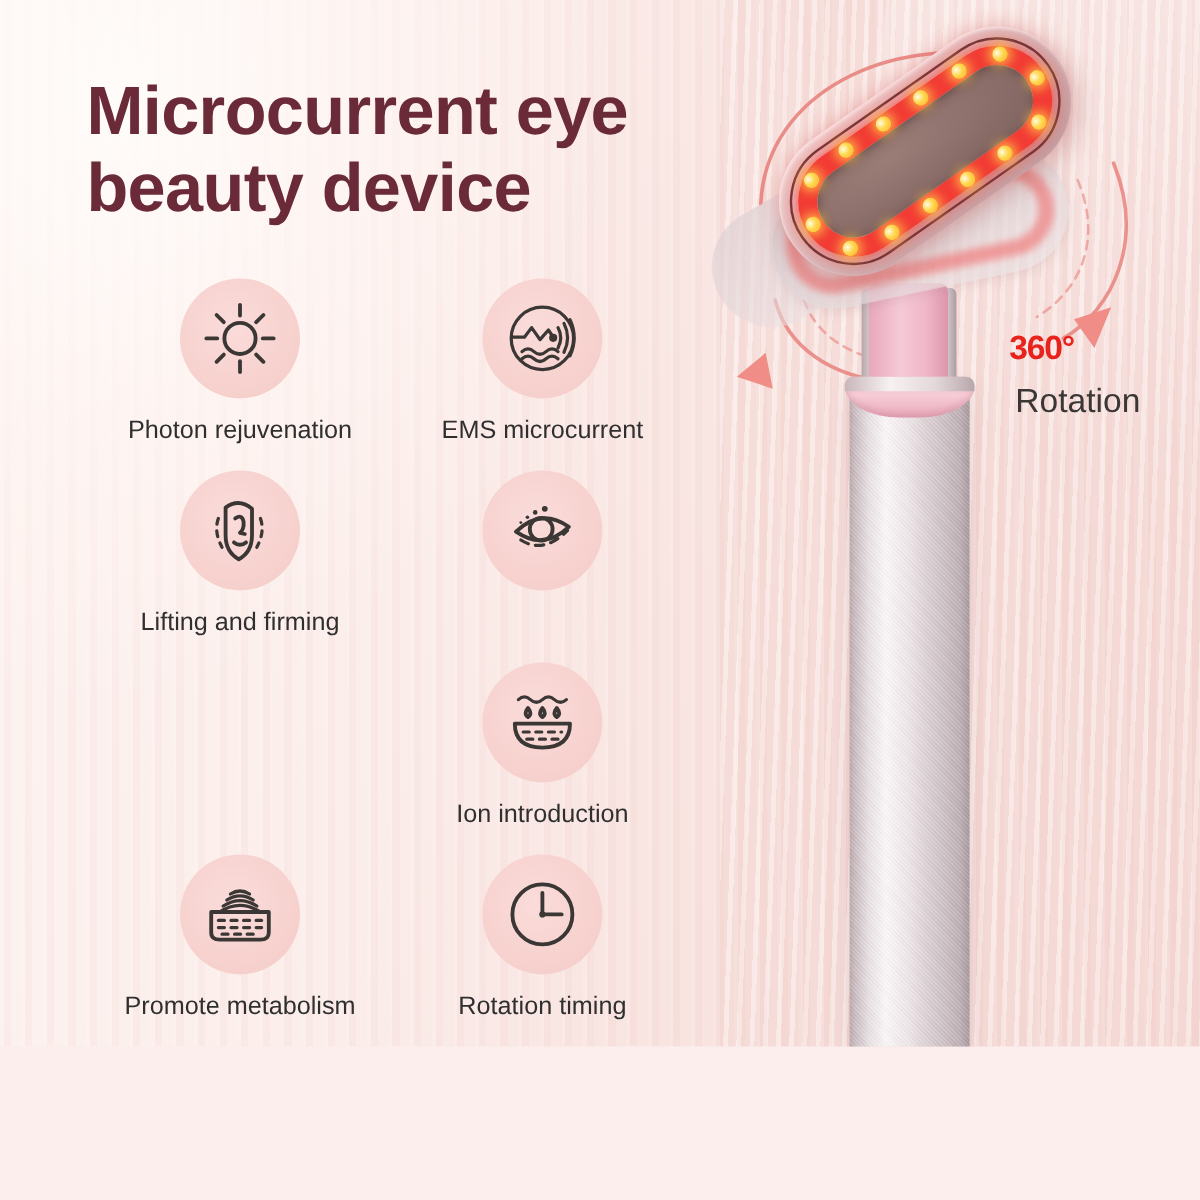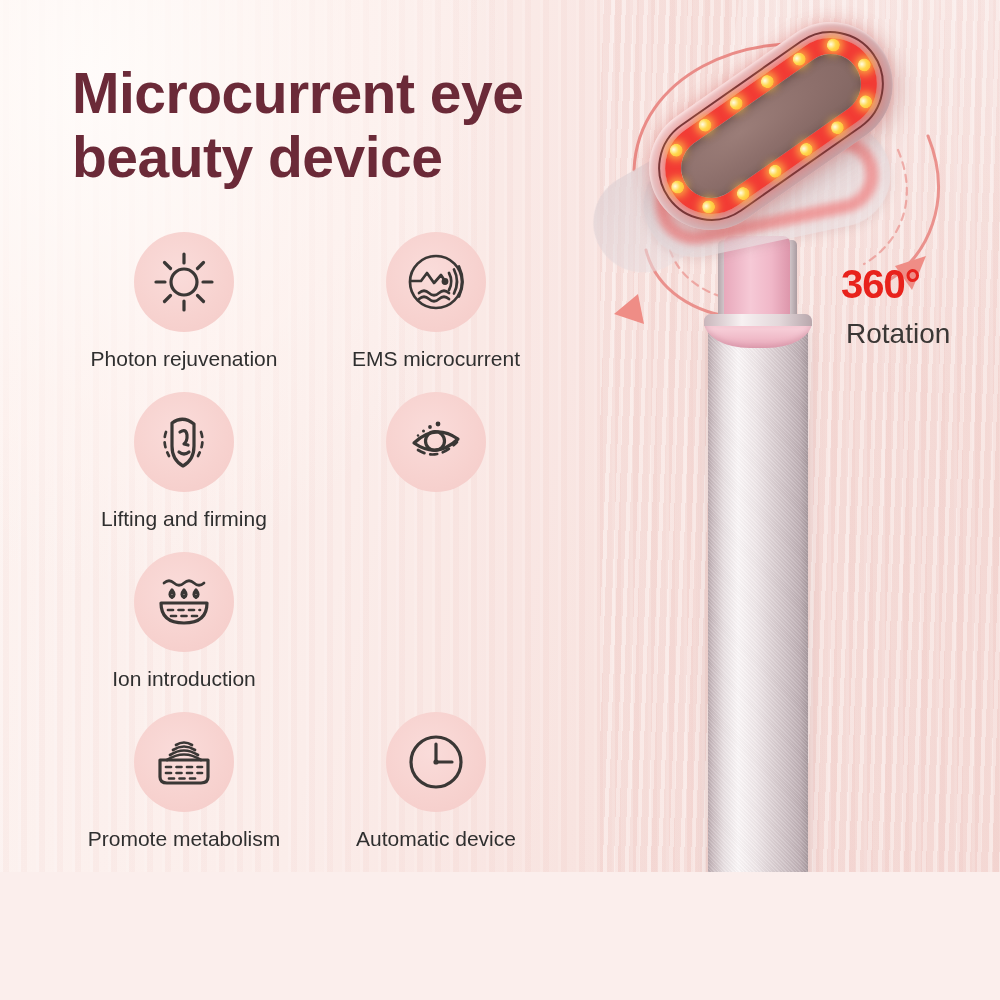--- a/index.html
+++ b/index.html
@@ -75,21 +75,21 @@
   .fcell.r{width:252px;}
   .icon-blob{
     width:100px;height:100px;border-radius:50%;
     background:radial-gradient(circle at 44% 40%, #fadcda 0%, #f7d2cf 58%, #f4cbc8 100%);
     display:flex;align-items:center;justify-content:center;
   }
   .fcell .lbl{
     margin-top:15px;
     font-size:21px;color:#2f2f2f;white-space:nowrap;
   }
-  .frow{margin-bottom:21px;}
+  .frow{margin-bottom:21px;justify-content:flex-end;}
   svg.ic{display:block;}
   svg.ic *{stroke:#3a3735;fill:none;stroke-width:3.2;stroke-linecap:round;stroke-linejoin:round;}
   svg.ic .fl{fill:#3a3735;stroke:none;}
   svg.ic .dash{stroke-dasharray:5 5.5;}
   svg.ic .dash2{stroke-dasharray:7 6;}
   svg.ic .thin{stroke-width:2.7;}
 
   
   .device{position:absolute;left:598px;top:18px;width:402px;height:980px;}
 
@@ -198,22 +198,22 @@
     background:radial-gradient(ellipse at 36% 30%, #9b7d78 0%, #8d6f6b 48%, #7e635f 100%);
     box-shadow:inset 0 2px 8px rgba(60,40,38,.45);
   }
   .led{
     position:absolute;width:13px;height:13px;border-radius:50%;
     background:radial-gradient(circle at 38% 34%, #fffbe2 0%, #ffd84d 42%, #ffab2e 100%);
     box-shadow:0 0 9px 3px rgba(255,196,70,.85);
   }
 
   .deg{
-    position:absolute;left:243px;top:244px;
-    font-size:40px;font-weight:bold;color:#e8221c;letter-spacing:-1px;
+    position:absolute;left:243px;top:256px;
+    font-size:28px;font-weight:bold;color:#e8221c;letter-spacing:-1px;
   }
   .deg-sub{
     position:absolute;left:248px;top:300px;
     font-size:28px;color:#3a3735;
   }
 </style>
 </head>
 <body>
 
 <div id="stage">
@@ -327,21 +327,21 @@
       </div>
       <div class="fcell r">
         <div class="icon-blob">
           <svg class="ic" width="64" height="64" viewBox="0 0 64 64">
             <circle cx="32" cy="32" r="25"></circle>
             <line x1="32" y1="14" x2="32" y2="32"></line>
             <line x1="32" y1="32" x2="48" y2="32"></line>
             <circle cx="32" cy="32" r="2.6" class="fl"></circle>
           </svg>
         </div>
-        <div class="lbl">Automatic device</div>
+        <div class="lbl">Rotation timing</div>
       </div>
     </div>
 
   </div>
 
   <div class="device">
 
     <svg class="rot-svg" viewBox="0 0 402 360">
       <g fill="none" stroke="#e8837e" stroke-width="3" stroke-linecap="round">
         <path d="M36 152 C40 56 150 12 232 30" opacity=".9"></path>

